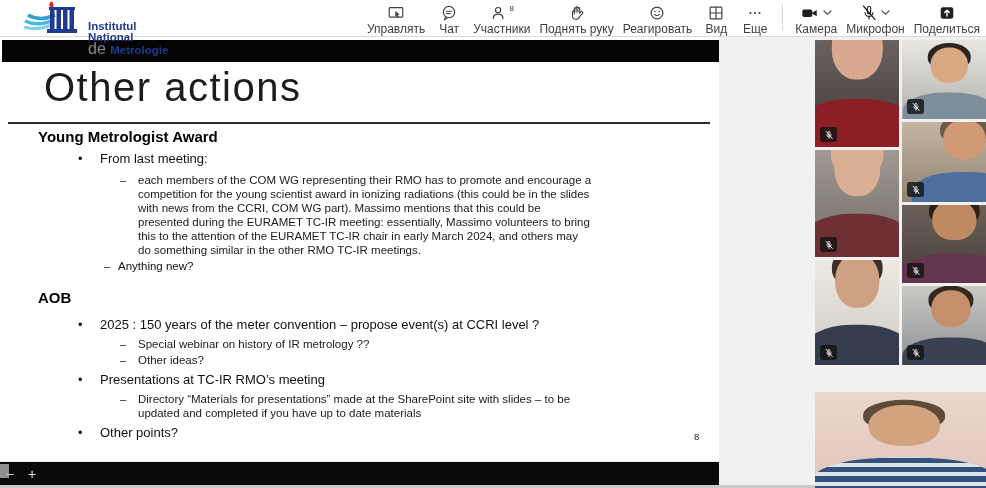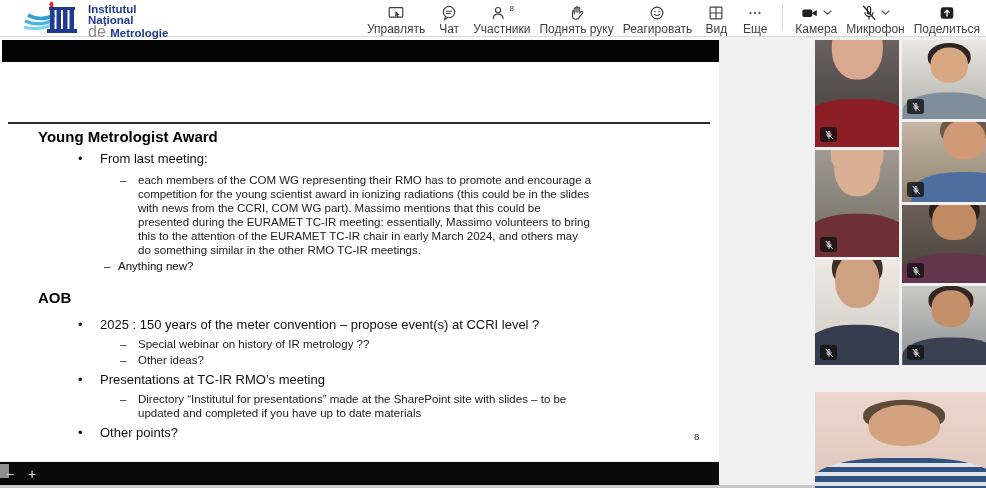--- a/index.html
+++ b/index.html
@@ -2,21 +2,21 @@
 <html style="--navy: #1f3a8f; --lightblue: #3fb0e0; --logo-red: #e02b20; --leave-red: #c83b42; --toolbar-icon: #404040;"><head>
 <meta charset="utf-8">
 <style>
   html,body{margin:0;padding:0;}
   body{font-family:"Liberation Sans",sans-serif;background:#888;}
   #app{position:relative;width:986px;height:488px;background:#f1f1f1;overflow:hidden;}
 
   
   .header{position:absolute;left:0;top:0;width:986px;height:36px;background:#fff;border-bottom:1px solid #d9d9d9;z-index:5;}
   .logo{position:absolute;left:22px;top:1px;display:flex;align-items:flex-start;gap:4px;}
-  .logo-text{line-height:11px;padding-top:3px;}
+  .logo-text{line-height:11px;padding-top:20px;}
   .logo-l1,.logo-l2,.logo-l3b{font-weight:bold;font-size:11.5px;color:var(--navy,#1f3a8f);}
   .logo-l3a{font-size:16px;color:#8a8a8a;font-weight:normal;}
 
   .toolbar{position:absolute;right:6px;top:0;height:36px;display:flex;align-items:flex-start;padding-top:3px;gap:9px;}
   .titem{display:flex;flex-direction:column;align-items:center;gap:0px;min-width:30px;cursor:pointer;}
   .titem .irow{height:19px;display:flex;align-items:center;gap:2px;}
   .tlabel{font-size:12px;color:#3f3f3f;white-space:nowrap;}
   .tbadge{font-size:8px;color:#333;position:relative;top:-4px;}
   .tdivider{width:1px;height:26px;background:#d6d6d6;margin:1px 3px 0 3px;}
   .chev{margin-left:1px;}
@@ -195,36 +195,37 @@
             </svg>
           </span>
         <span class="tlabel">Поделиться</span>
       </div>
 
     </div>
   </div>
 
   <div class="slide-topbar"></div>
   <div class="slide">
+    <div class="slide-title">Other actions</div>
     <div class="slide-rule"></div>
 
     <div class="slide-content">
       <div class="sh">Young Metrologist Award</div>
 
       <div class="it l2" style="margin-top:5px"><span class="mk">•</span><span>From last meeting:</span></div>
       <div class="it l3" style="margin-top:6px"><span class="mk">–</span><span>each members of the COM WG representing their RMO has to promote and encourage a competition for the young scientist award in ionizing radiations (this could be in the slides with news from the CCRI, COM WG part). Massimo mentions that this could be presented during the EURAMET TC-IR meeting: essentially, Massimo volunteers to bring this to the attention of the EURAMET TC-IR chair in early March 2024, and others may do something similar in the other RMO TC-IR meetings.</span></div>
       <div class="it l2b" style="margin-top:2px"><span class="mk">–</span><span>Anything new?</span></div>
 
       <div class="sh" style="margin-top:16px">AOB</div>
 
       <div class="it l2" style="margin-top:10px"><span class="mk">•</span><span>2025 : 150 years of the meter convention – propose event(s) at CCRI level ?</span></div>
       <div class="it l3" style="margin-top:4px"><span class="mk">–</span><span>Special webinar on history of IR metrology ??</span></div>
       <div class="it l3" style="margin-top:2px"><span class="mk">–</span><span>Other ideas?</span></div>
       <div class="it l2" style="margin-top:5px"><span class="mk">•</span><span>Presentations at TC-IR RMO’s meeting</span></div>
-      <div class="it l3" style="margin-top:4px"><span class="mk">–</span><span>Directory “Institutul for presentations” made at the SharePoint site with slides – to be updated and completed if you have up to date materials</span></div>
+      <div class="it l3" style="margin-top:4px"><span class="mk">–</span><span>Directory “Materials for presentations” made at the SharePoint site with slides – to be updated and completed if you have up to date materials</span></div>
       <div class="it l2" style="margin-top:5px"><span class="mk">•</span><span>Other points?</span></div>
     </div>
 
     <div class="slide-footer-url">www.bipm.org</div>
     <div class="slide-footer-page">8</div>
   </div>
 
   <div class="zoombar">
     <div class="stub"></div>
     <button class="zbtn zout">−</button>

